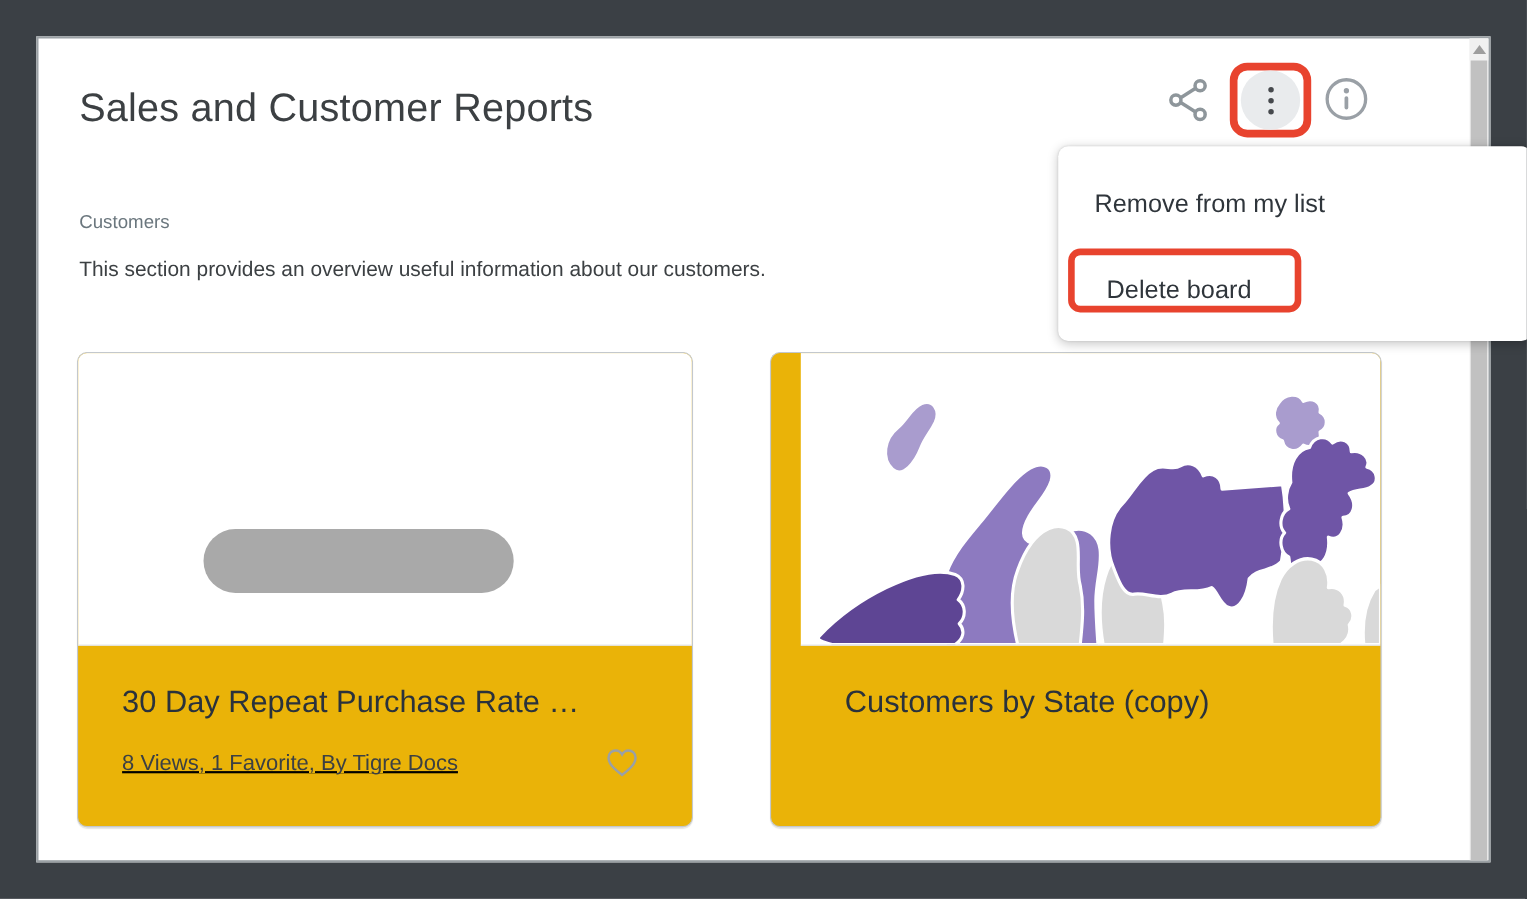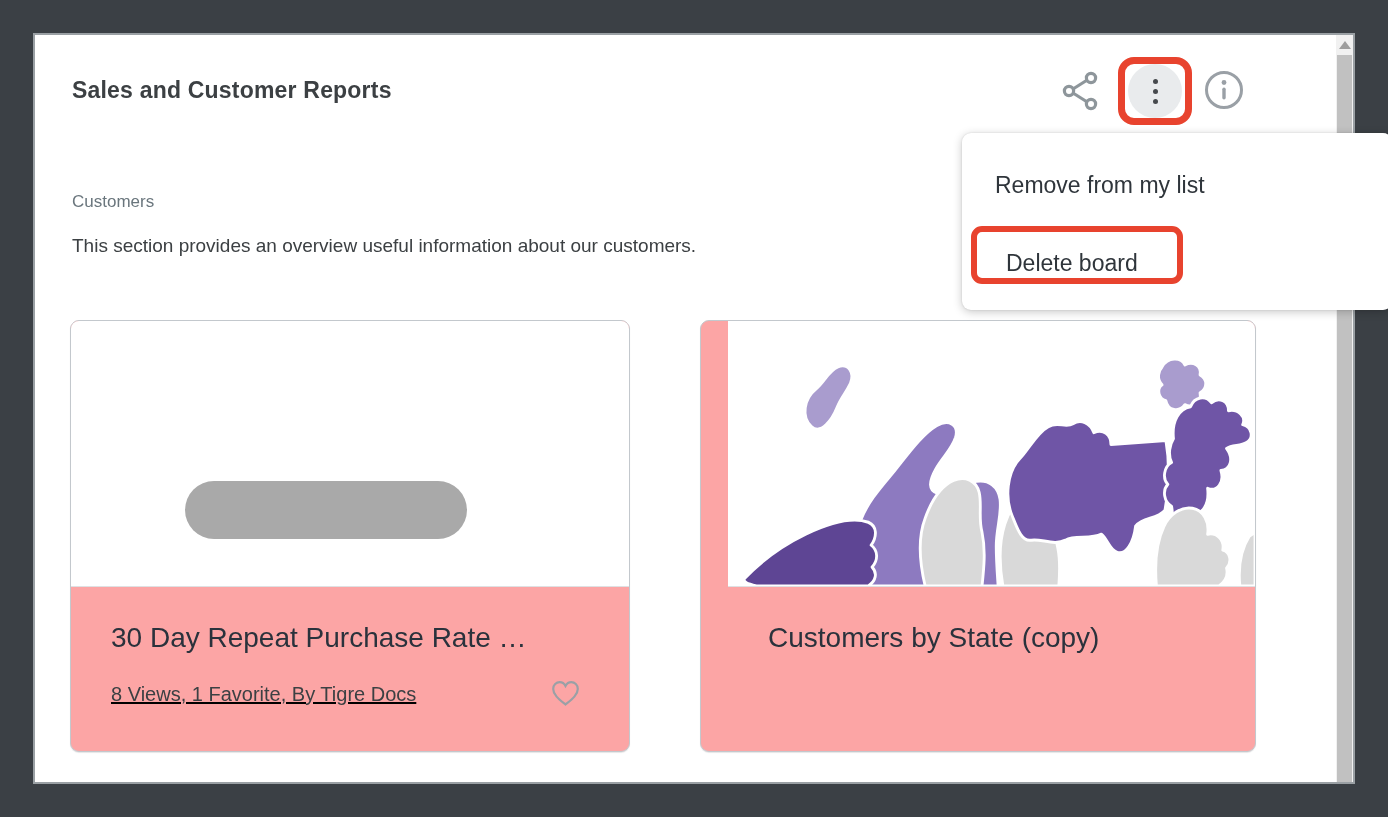--- a/index.html
+++ b/index.html
@@ -37,21 +37,21 @@
     border-bottom: 8px solid #9e9e9e;
   }
   .scroll-thumb {
     position: absolute; top: 20px; bottom: 0; left: 1px; right: 1px;
     background: #c1c1c1;
   }
 
   
   .page-title {
     position: absolute; left: 37px; top: 42px;
-    font-size: 23px; color: #3c4043; letter-spacing: 0.2px; font-weight: bold;
+    font-size: 36px; color: #3c4043; letter-spacing: 0.2px;
   }
   .icon-btn { background: none; border: none; cursor: pointer; padding: 0; }
   .share-btn { position: absolute; left: 1023px; top: 33px; width: 46px; height: 46px; }
   .info-btn  { position: absolute; left: 1167px; top: 33px; width: 44px; height: 44px; }
 
   .more-annotation {
     position: absolute; left: 1083px; top: 22px;
     width: 74px; height: 68px;
     border: 7px solid #e8432e; border-radius: 16px;
     display: flex; align-items: center; justify-content: center;
@@ -93,21 +93,21 @@
     font-size: 17px; color: #6a767d;
   }
   .section-desc {
     position: absolute; left: 37px; top: 200px;
     font-size: 19px; color: #3c4043;
   }
 
   
   .card {
     position: absolute; top: 285px; height: 432px;
-    background: #fca5a5;
+    background: #eab308;
     border: 1.5px solid #c3c8cd; border-radius: 9px;
     box-shadow: 0 1px 1px rgba(0,0,0,0.10);
     overflow: hidden; cursor: pointer;
   }
   .card-1 { left: 35px;  width: 560px; }
   .card-2 { left: 665px; width: 556px; padding-left: 27px; }
   .card-thumb {
     position: relative; height: 266px;
     border-bottom: 1px solid #dfe1e3;
     background: #ffffff; overflow: hidden;

